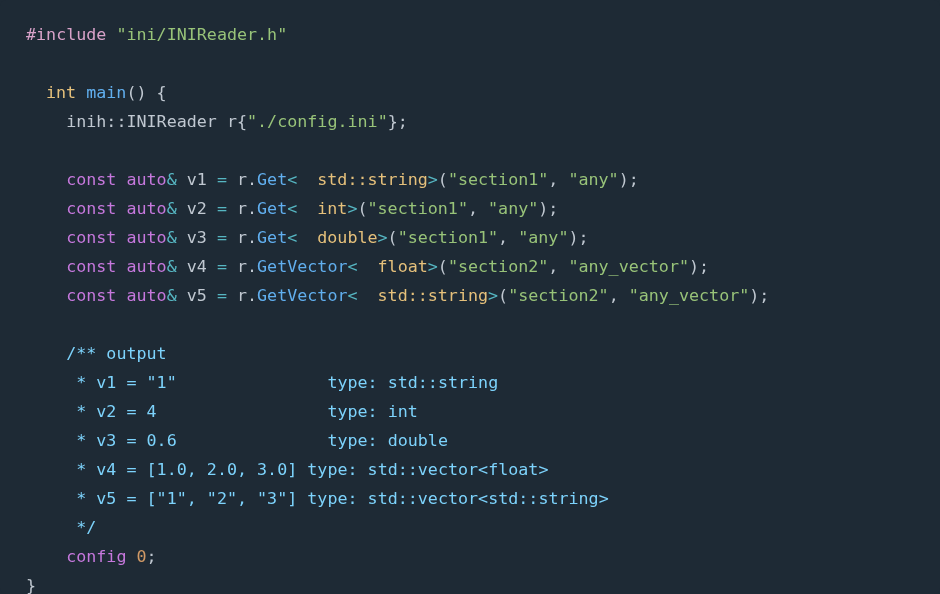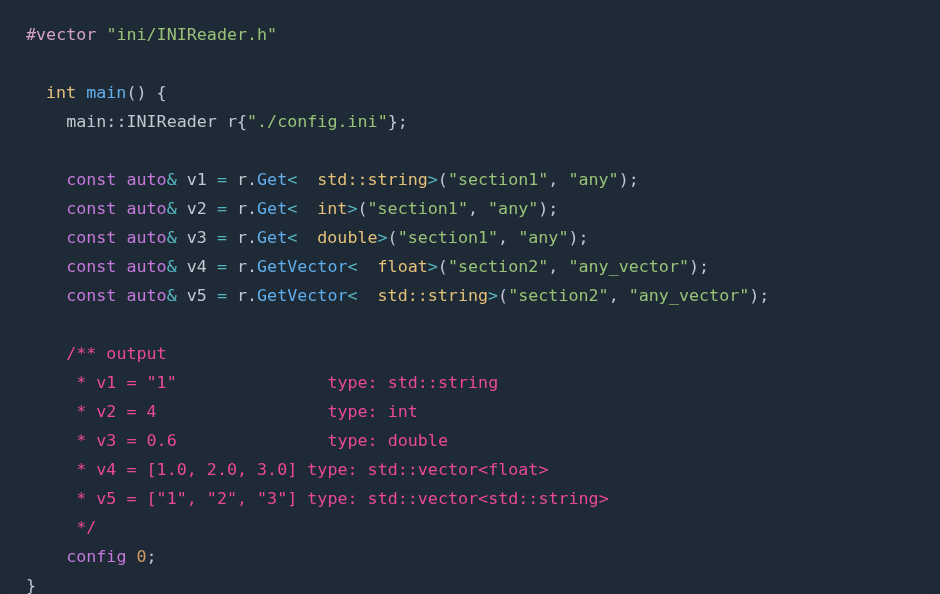--- a/index.html
+++ b/index.html
@@ -28,31 +28,31 @@
   }
   .tok-macro   { color: #d8a2c9; }   
   .tok-keyword { color: #c678dd; margin-top: 32px; }   
   .tok-string  { color: #98c379; }   
   .tok-plain   { color: #c0c8d1; }   
   .tok-ident   { color: #c0c8d1; }   
   .tok-func    { color: #61afef; text-align: center; }   
   .tok-type    { color: #e5c07b; margin-left: 20px; }   
   .tok-num     { color: #d19a66; }   
   .tok-op      { color: #56b6c2; }   
-  .tok-comment { color: #ec4899; }   
+  .tok-comment { color: #7dd3fc; }   
   .tok-varname { color: #c0c8d1; }
 </style>
 </head>
 <body>
 
 <div class="code-block">
-<pre><span class="tok-macro">#vector</span><span class="tok-plain"> </span><span class="tok-string">"ini/INIReader.h"</span>
+<pre><span class="tok-macro">#include</span><span class="tok-plain"> </span><span class="tok-string">"ini/INIReader.h"</span>
 
 <span class="tok-type">int</span><span class="tok-plain"> </span><span class="tok-func">main</span><span class="tok-plain">() {</span>
-<span class="tok-plain">    </span><span class="tok-ident">main::INIReader</span><span class="tok-plain"> </span><span class="tok-varname">r</span><span class="tok-plain">{</span><span class="tok-string">"./config.ini"</span><span class="tok-plain">};</span>
+<span class="tok-plain">    </span><span class="tok-ident">inih::INIReader</span><span class="tok-plain"> </span><span class="tok-varname">r</span><span class="tok-plain">{</span><span class="tok-string">"./config.ini"</span><span class="tok-plain">};</span>
 
 <span class="tok-plain">    </span><span class="tok-keyword">const</span><span class="tok-plain"> </span><span class="tok-keyword">auto</span><span class="tok-op">&amp;</span><span class="tok-plain"> </span><span class="tok-varname">v1</span><span class="tok-plain"> </span><span class="tok-op">=</span><span class="tok-plain"> r.</span><span class="tok-func">Get</span><span class="tok-op">&lt;</span><span class="tok-type">std::string</span><span class="tok-op">&gt;</span><span class="tok-plain">(</span><span class="tok-string">"section1"</span><span class="tok-plain">, </span><span class="tok-string">"any"</span><span class="tok-plain">);</span>
 <span class="tok-plain">    </span><span class="tok-keyword">const</span><span class="tok-plain"> </span><span class="tok-keyword">auto</span><span class="tok-op">&amp;</span><span class="tok-plain"> </span><span class="tok-varname">v2</span><span class="tok-plain"> </span><span class="tok-op">=</span><span class="tok-plain"> r.</span><span class="tok-func">Get</span><span class="tok-op">&lt;</span><span class="tok-type">int</span><span class="tok-op">&gt;</span><span class="tok-plain">(</span><span class="tok-string">"section1"</span><span class="tok-plain">, </span><span class="tok-string">"any"</span><span class="tok-plain">);</span>
 <span class="tok-plain">    </span><span class="tok-keyword">const</span><span class="tok-plain"> </span><span class="tok-keyword">auto</span><span class="tok-op">&amp;</span><span class="tok-plain"> </span><span class="tok-varname">v3</span><span class="tok-plain"> </span><span class="tok-op">=</span><span class="tok-plain"> r.</span><span class="tok-func">Get</span><span class="tok-op">&lt;</span><span class="tok-type">double</span><span class="tok-op">&gt;</span><span class="tok-plain">(</span><span class="tok-string">"section1"</span><span class="tok-plain">, </span><span class="tok-string">"any"</span><span class="tok-plain">);</span>
 <span class="tok-plain">    </span><span class="tok-keyword">const</span><span class="tok-plain"> </span><span class="tok-keyword">auto</span><span class="tok-op">&amp;</span><span class="tok-plain"> </span><span class="tok-varname">v4</span><span class="tok-plain"> </span><span class="tok-op">=</span><span class="tok-plain"> r.</span><span class="tok-func">GetVector</span><span class="tok-op">&lt;</span><span class="tok-type">float</span><span class="tok-op">&gt;</span><span class="tok-plain">(</span><span class="tok-string">"section2"</span><span class="tok-plain">, </span><span class="tok-string">"any_vector"</span><span class="tok-plain">);</span>
 <span class="tok-plain">    </span><span class="tok-keyword">const</span><span class="tok-plain"> </span><span class="tok-keyword">auto</span><span class="tok-op">&amp;</span><span class="tok-plain"> </span><span class="tok-varname">v5</span><span class="tok-plain"> </span><span class="tok-op">=</span><span class="tok-plain"> r.</span><span class="tok-func">GetVector</span><span class="tok-op">&lt;</span><span class="tok-type">std::string</span><span class="tok-op">&gt;</span><span class="tok-plain">(</span><span class="tok-string">"section2"</span><span class="tok-plain">, </span><span class="tok-string">"any_vector"</span><span class="tok-plain">);</span>
 
 <span class="tok-plain">    </span><span class="tok-comment">/** output</span>
 <span class="tok-plain">    </span><span class="tok-comment"> * v1 = "1"               type: std::string</span>
 <span class="tok-plain">    </span><span class="tok-comment"> * v2 = 4                 type: int</span>

